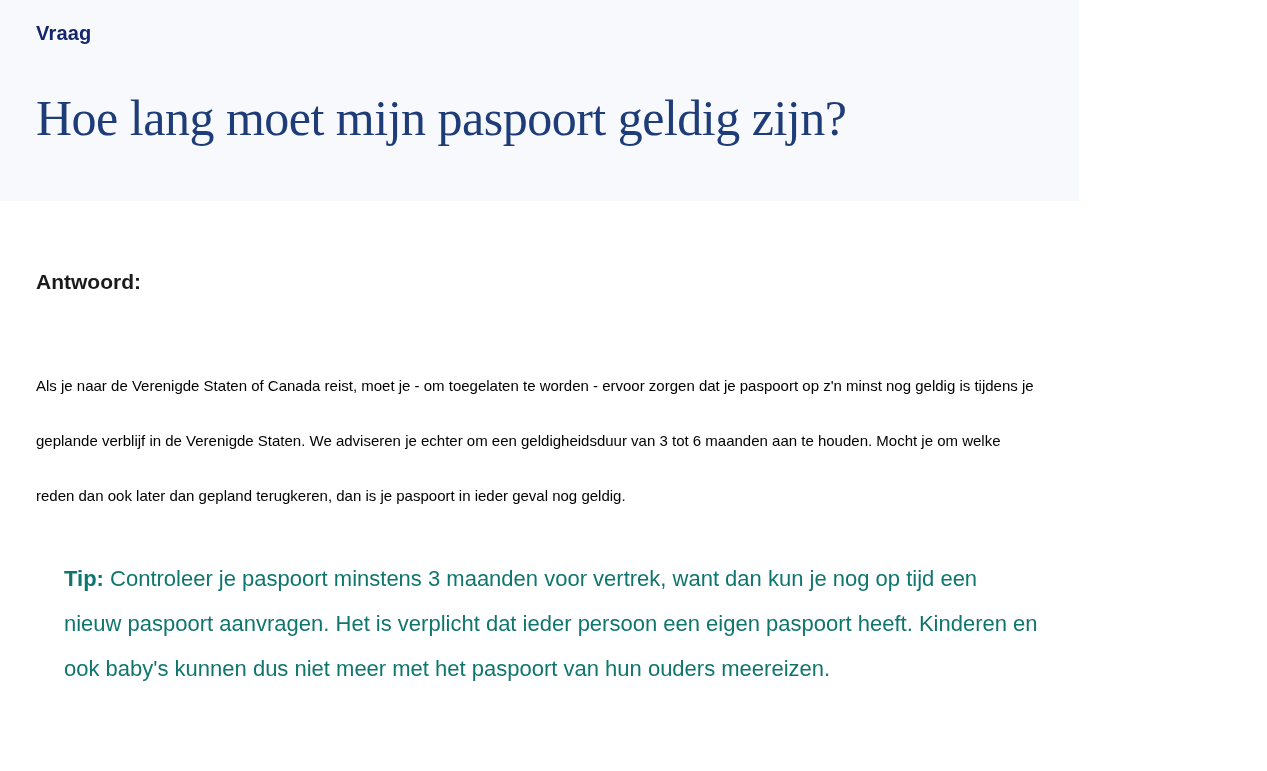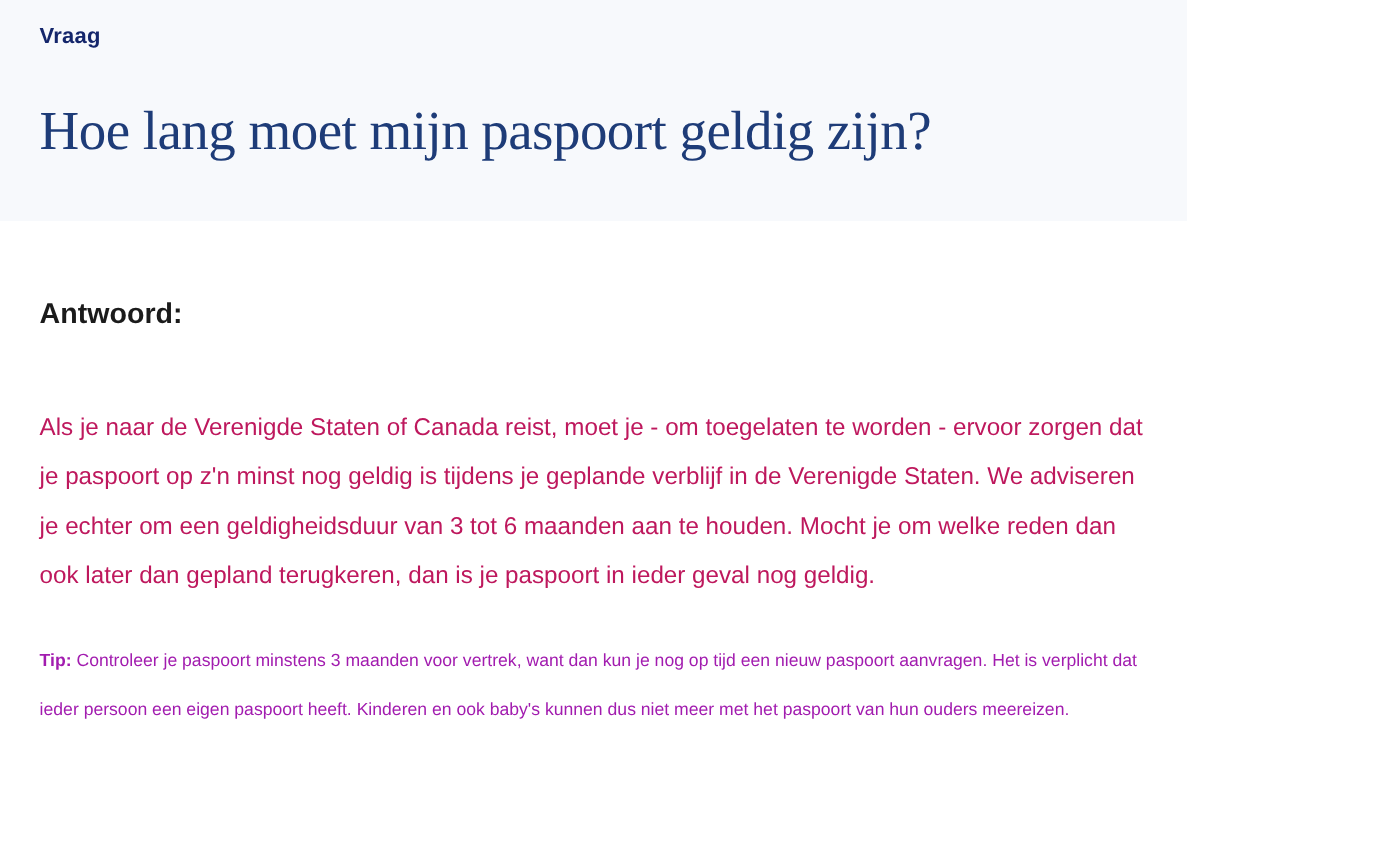--- a/index.html
+++ b/index.html
@@ -35,37 +35,38 @@
     color: #1e3c78;
     letter-spacing: -0.5px;
     white-space: nowrap;
     font-family: Liberation Serif, serif;
   }
   .answer-area {
     padding: 0 40px 0 36px;
   }
   .answer-label {
     margin-top: 69px;
-    font-size: 26px;
+    font-size: 21px;
     font-weight: 700;
     color: #1b1b1b;
   }
   .answer-paragraph {
     margin-top: 64px;
     max-width: 1175px;
-    font-size: 22px;
-    line-height: 45px;
-    color: #be185d;
+    font-size: 15px;
+    line-height: 55px;
+    color: #000000;
   }
   .tip-paragraph {
     margin-top: 33px;
     max-width: 1175px;
-    font-size: 16px;
+    font-size: 22px;
     line-height: 45px;
-    color: #a21caf;
+    color: #0f766e;
+    margin-left: 28px;
   }
   .tip-label {
     font-weight: 700;
   }
 </style>
 </head>
 <body>
 
 <div class="page">
 

